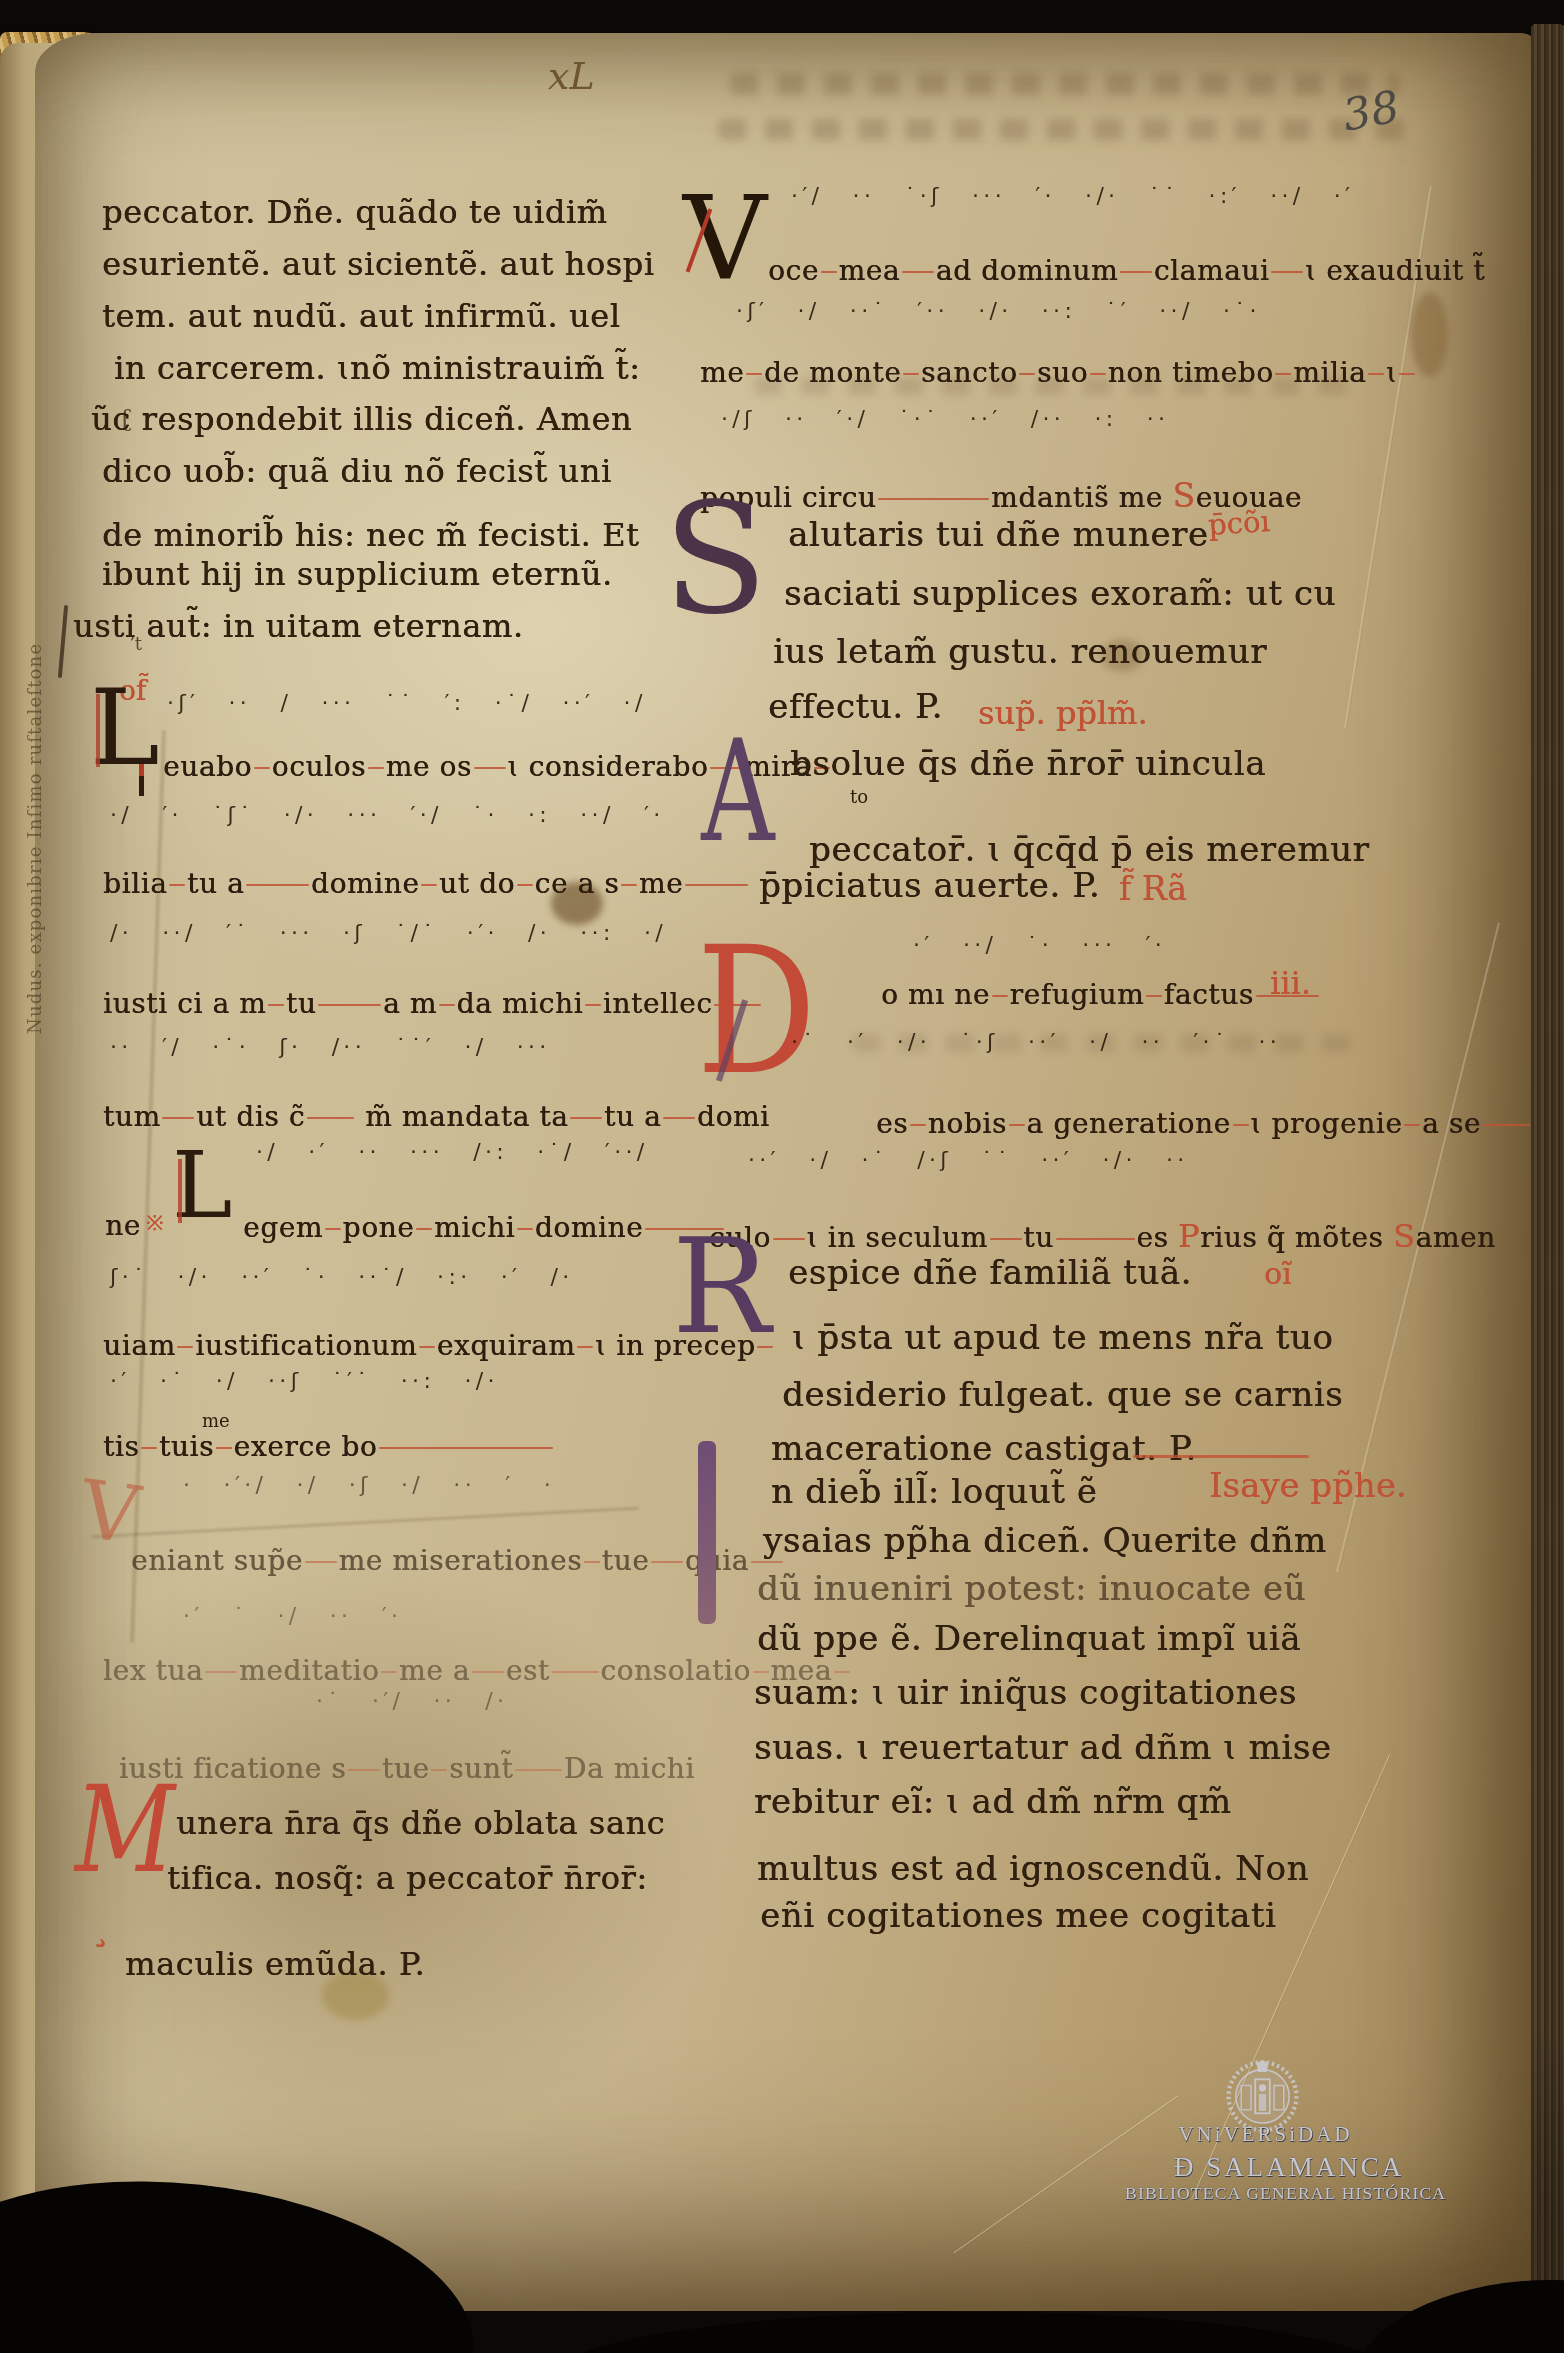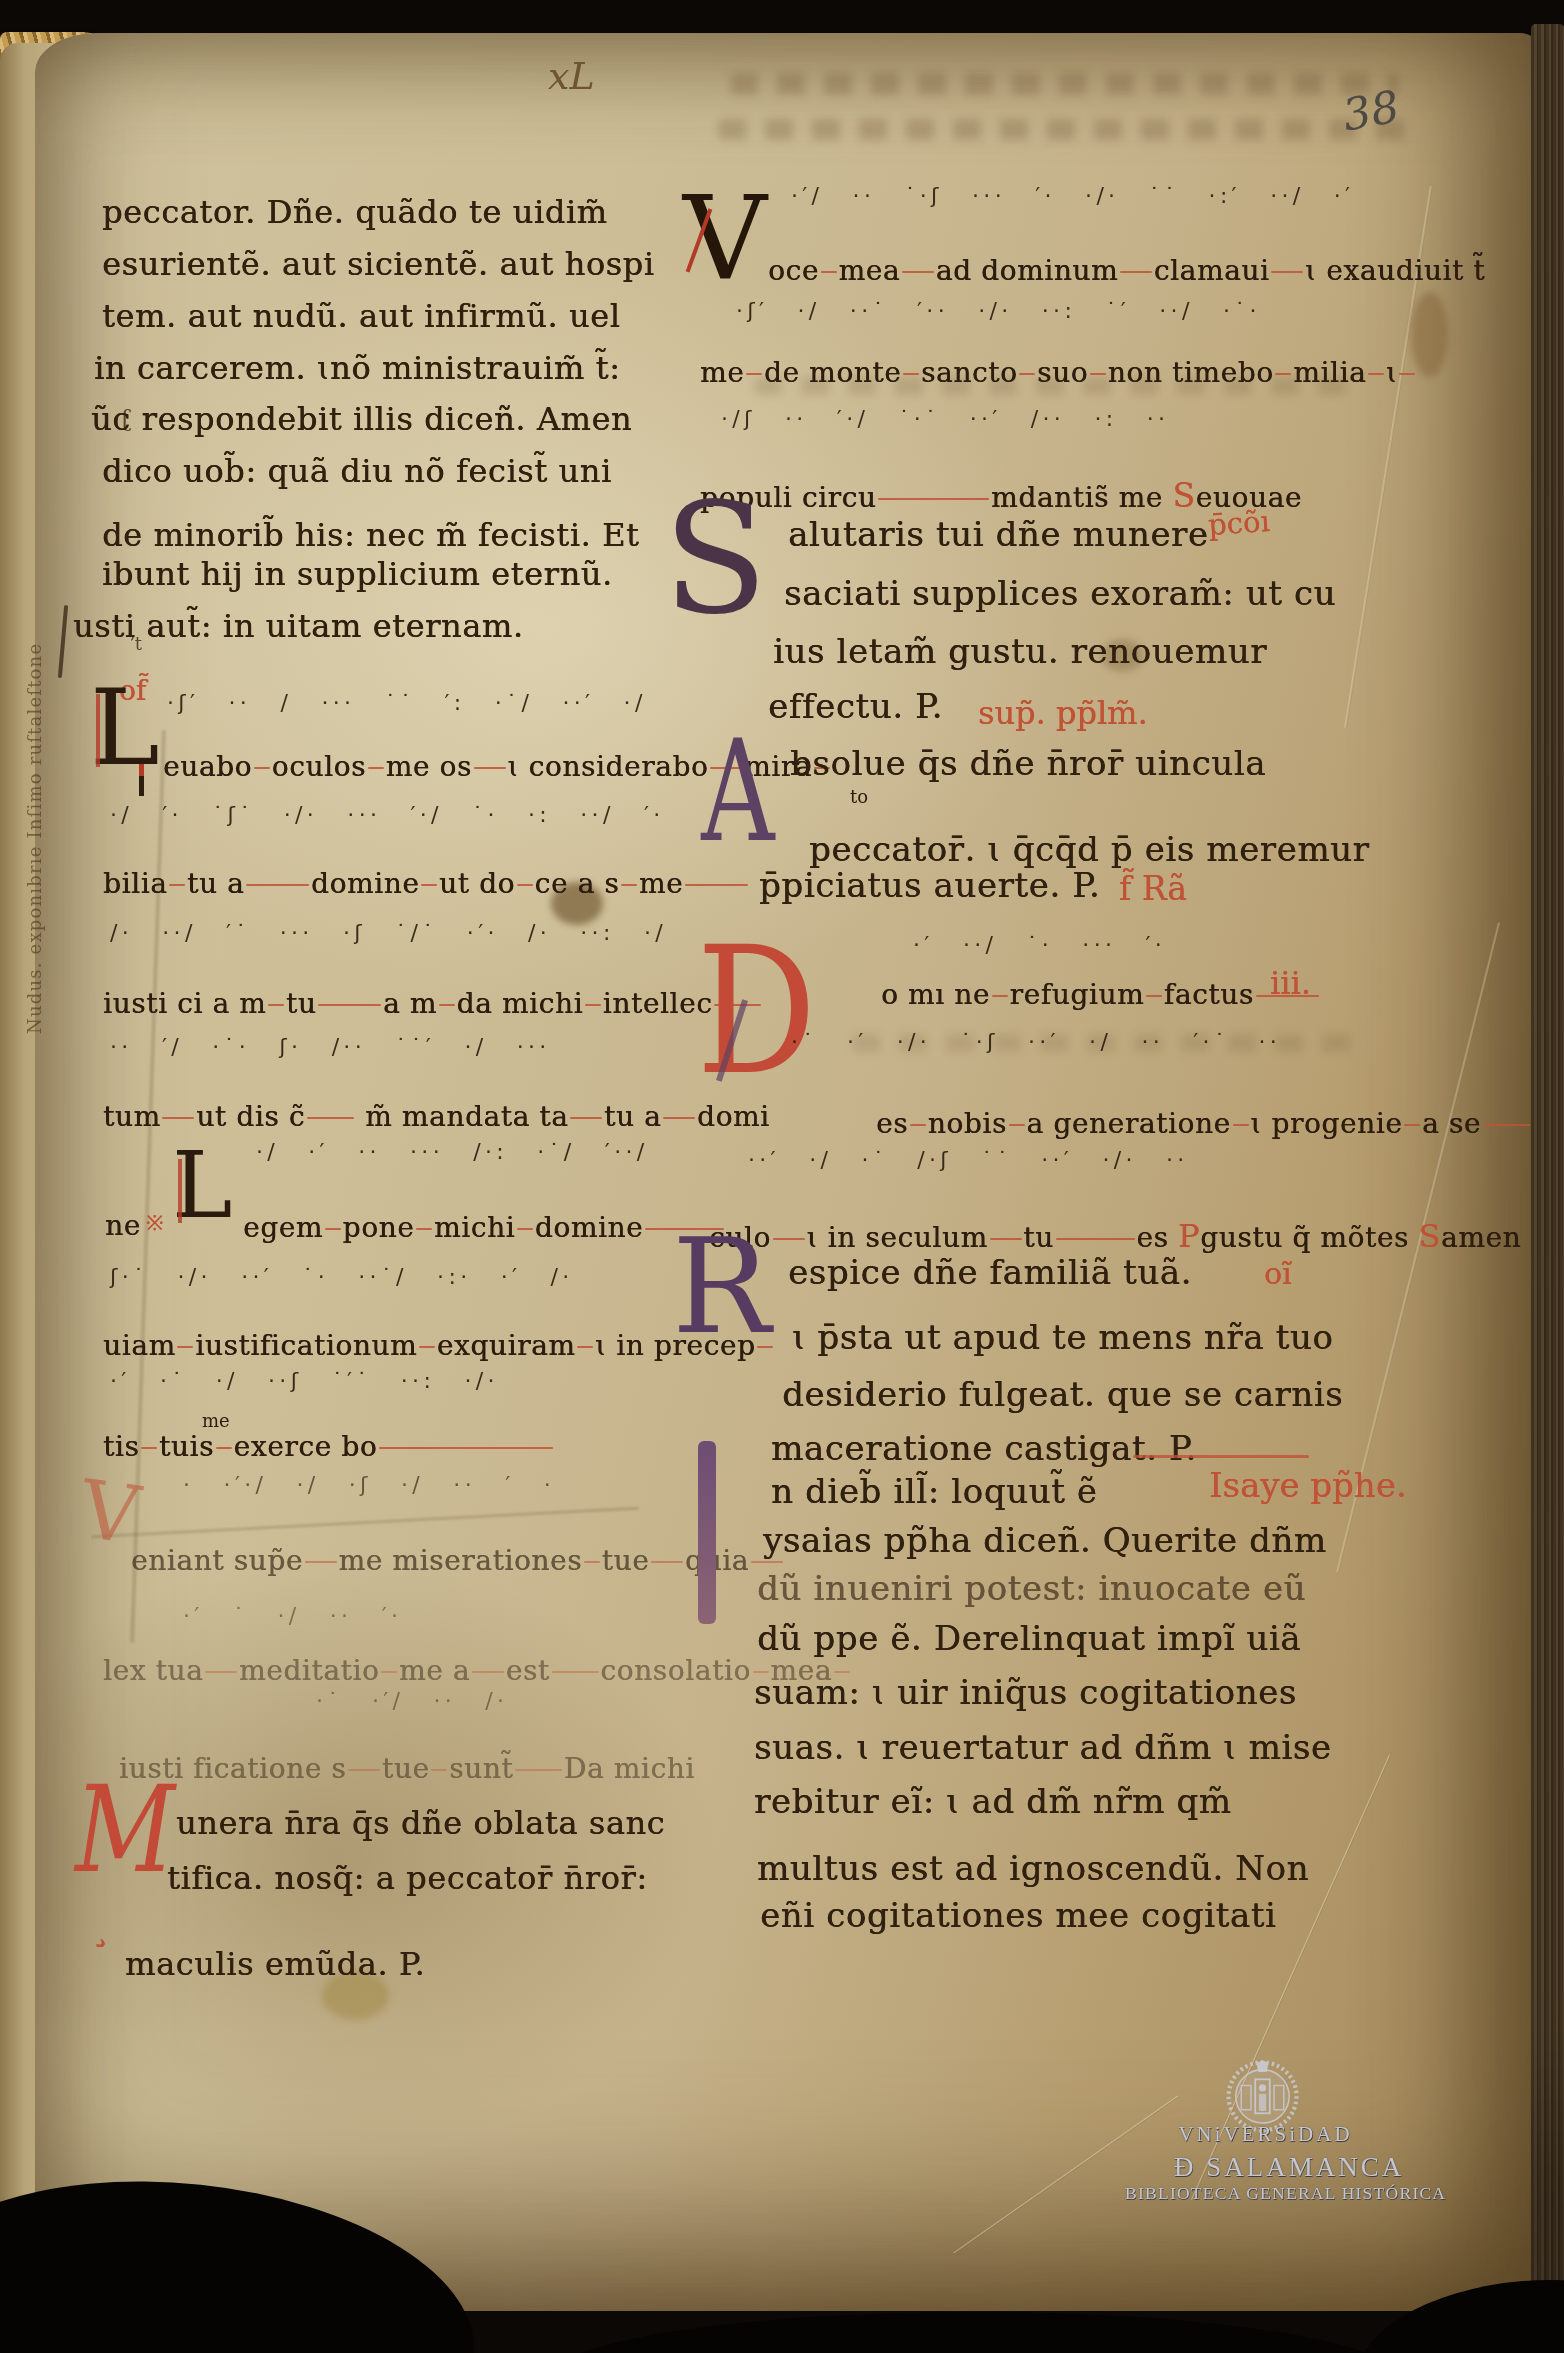--- a/index.html
+++ b/index.html
@@ -91,21 +91,21 @@
   <div class="abs margmark" style="left:129px;top:633px;font-size:18px;">ʼt</div>
   <div class="abs" style="left:139px;top:759px;width:4.9px;height:37px;background:linear-gradient(#b23b28 0 45%,#2d1d0e 45%);"></div>
   <div class="abs" style="left:61px;top:605px;width:3.7px;height:73px;background:rgba(45,29,14,.7);border-radius:1.8px;transform:rotate(5deg);"></div>
 
   <div class="abs" style="left:548px;top:54px;font-size:38px;color:#6d5530;font-style:italic;">xL</div>
   <div class="abs" style="left:1343px;top:85px;font-size:44px;color:#4c4a42;font-style:italic;transform:rotate(-10deg);">38</div>
 
   <div class="abs pl" style="left:102px;top:193px;">peccator. Dñe. quãdo te uidim̃</div>
   <div class="abs pl" style="left:102px;top:245px;">esurientẽ. aut sicientẽ. aut hospi</div>
   <div class="abs pl" style="left:102px;top:297px;">tem. aut nudũ. aut infirmũ. uel</div>
-  <div class="abs pl" style="left:94px;top:349px;">in carcerem. ɩnõ ministrauim̃ t̃:</div>
+  <div class="abs pl" style="left:114px;top:349px;">in carcerem. ɩnõ ministrauim̃ t̃:</div>
   <div class="abs pl" style="left:91px;top:400px;">ũc respondebit illis diceñ. Amen</div>
   <div class="abs pl" style="left:102px;top:452px;">dico uob̃: quã diu nõ fecist̃ uni</div>
   <div class="abs pl" style="left:102px;top:516px;">de minorib̃ his: nec m̃ fecisti. Et</div>
   <div class="abs pl" style="left:102px;top:555px;">ibunt hij in supplicium eternũ.</div>
   <div class="abs pl" style="left:73px;top:607px;">usti aut̃: in uitam eternam.</div>
 
   <div class="abs rub" style="left:119px;top:674px;font-size:28px;">of̃</div>
   <div class="abs ini" style="left:90px;top:686px;font-size:105px;color:#2b1b0e;">L</div>
   <div class="abs" style="left:96px;top:694px;width:4.3px;height:73px;background:rgba(178,59,40,.8);"></div>
 
@@ -173,21 +173,21 @@
   <div class="abs rub" style="left:1270px;top:964px;font-size:32px;">iii.</div>
 
   <div class="abs ini" style="left:686px;top:942px;font-size:176px;color:#c24a36;transform:scaleX(.85);">D</div>
   <div class="abs" style="left:729px;top:998px;width:6px;height:85px;background:rgba(94,66,99,.7);transform:rotate(18deg);"></div>
   <div class="abs nm" style="left:913px;top:932px;">·′ ··∕ ˙· ··· ′·</div>
   <div class="abs ct" style="left:881px;top:978px;">o mı ne<span class="rl" style="width:16px"></span>refugium<span class="rl" style="width:16px"></span>factus<span class="rl" style="width:63px"></span></div>
   <div class="abs nm" style="left:791px;top:1029px;">·˙ ·′ ·∕· ˙·ʃ ··′ ·∕ ·· ′·˙ ··</div>
   <div class="abs ct" style="left:876px;top:1107px;">es<span class="rl" style="width:16px"></span>nobis<span class="rl" style="width:16px"></span>a generatione<span class="rl" style="width:16px"></span>ɩ progenie<span class="rl" style="width:16px"></span>a se<span class="rl" style="width:47px"></span></div>
   <div class="abs nm" style="left:748px;top:1147px;">··′ ·∕ ·˙ ∕·ʃ ˙˙ ··′ ·∕· ··</div>
   <div class="abs" style="left:709px;top:1217px;">
-    <span class="ct">culo<span class="rl" style="width:32px"></span>ɩ in seculum<span class="rl" style="width:32px"></span>tu<span class="rl" style="width:79px"></span>es </span><span class="ct rub" style="font-size:32px;">P</span><span class="ct">gustu q̃ mõtes </span><span class="ct rub" style="font-size:32px;">S</span><span class="ct">amen</span>
+    <span class="ct">culo<span class="rl" style="width:32px"></span>ɩ in seculum<span class="rl" style="width:32px"></span>tu<span class="rl" style="width:79px"></span>es </span><span class="ct rub" style="font-size:32px;">P</span><span class="ct">rius q̃ mõtes </span><span class="ct rub" style="font-size:32px;">S</span><span class="ct">amen</span>
   </div>
 
   <div class="abs ini" style="left:672px;top:1235px;font-size:131px;color:#573b60;">R</div>
   <div class="abs pr" style="left:788px;top:1252px;">espice dñe familiã tuã.</div>
   <div class="abs rub" style="left:1264px;top:1256px;font-size:30px;">oı̃</div>
   <div class="abs pr" style="left:792px;top:1317px;">ɩ p̄sta ut apud te mens nr̃a tuo</div>
   <div class="abs pr" style="left:782px;top:1374px;">desiderio fulgeat. que se carnis</div>
   <div class="abs pr" style="left:771px;top:1428px;">maceratione castigat. P.</div>
   <div class="abs" style="left:1133px;top:1455px;width:176px;height:3px;background:#c05236;opacity:.8;border-radius:1.8px;"></div>
 

